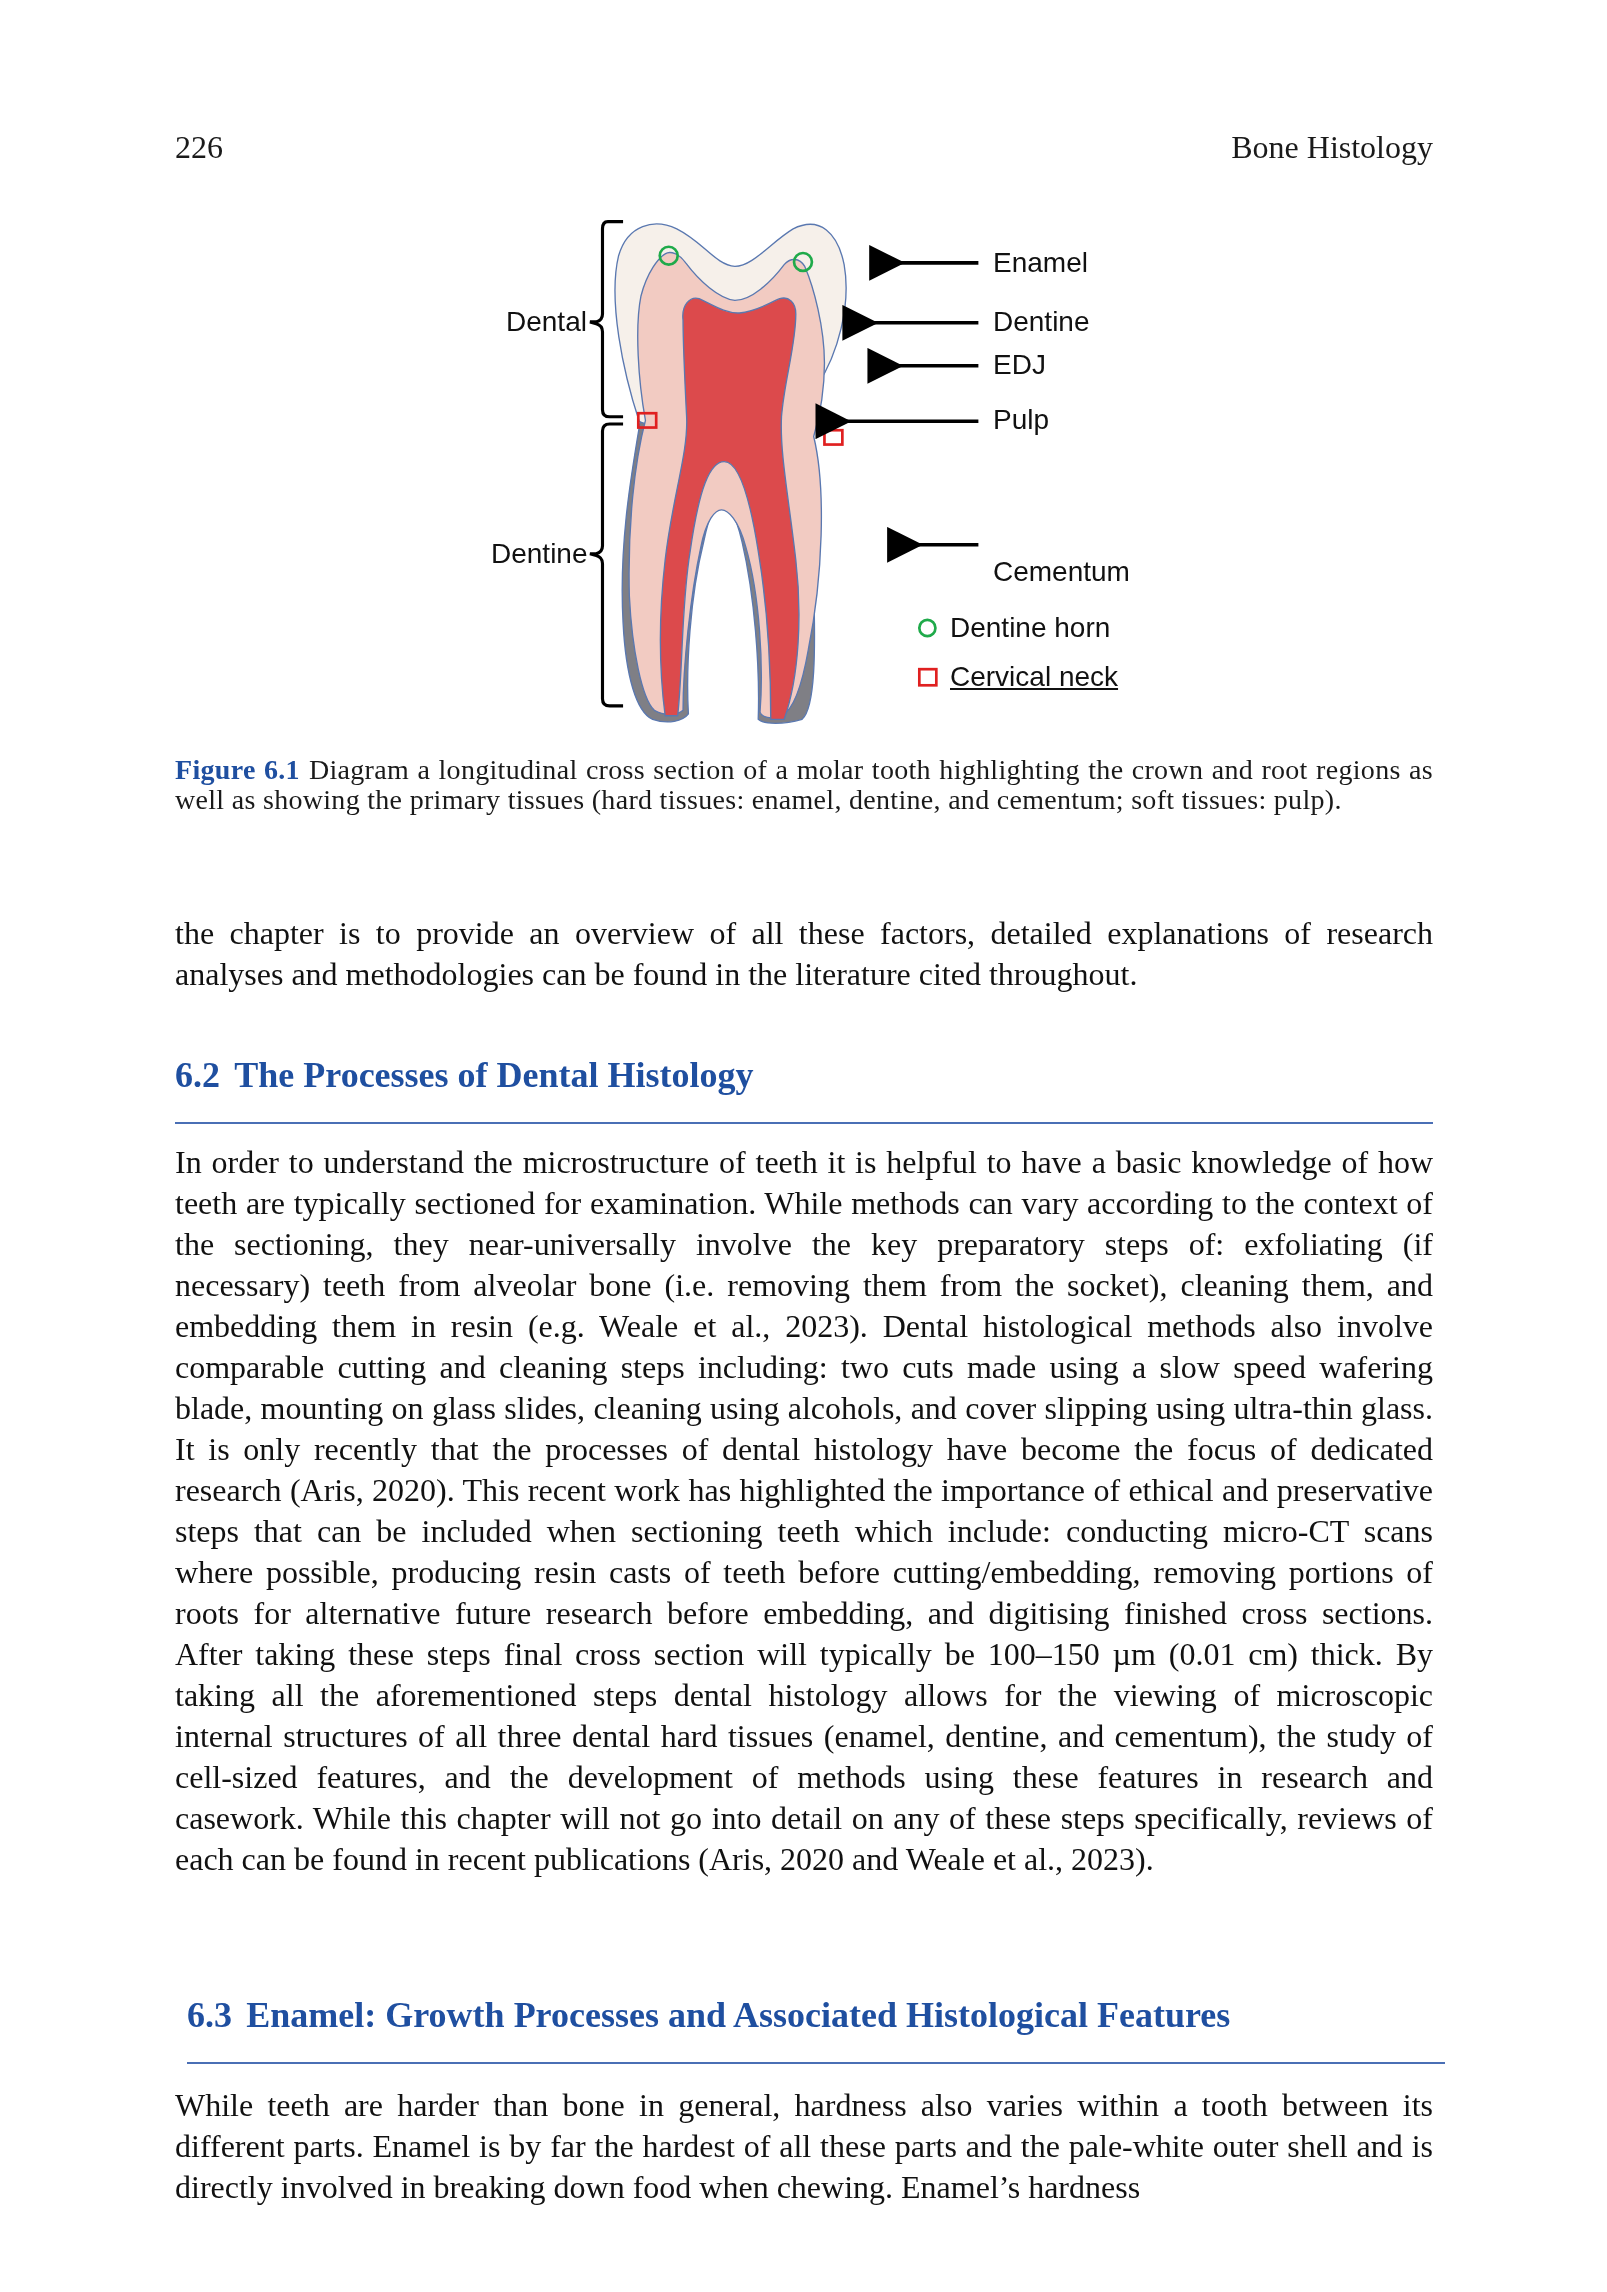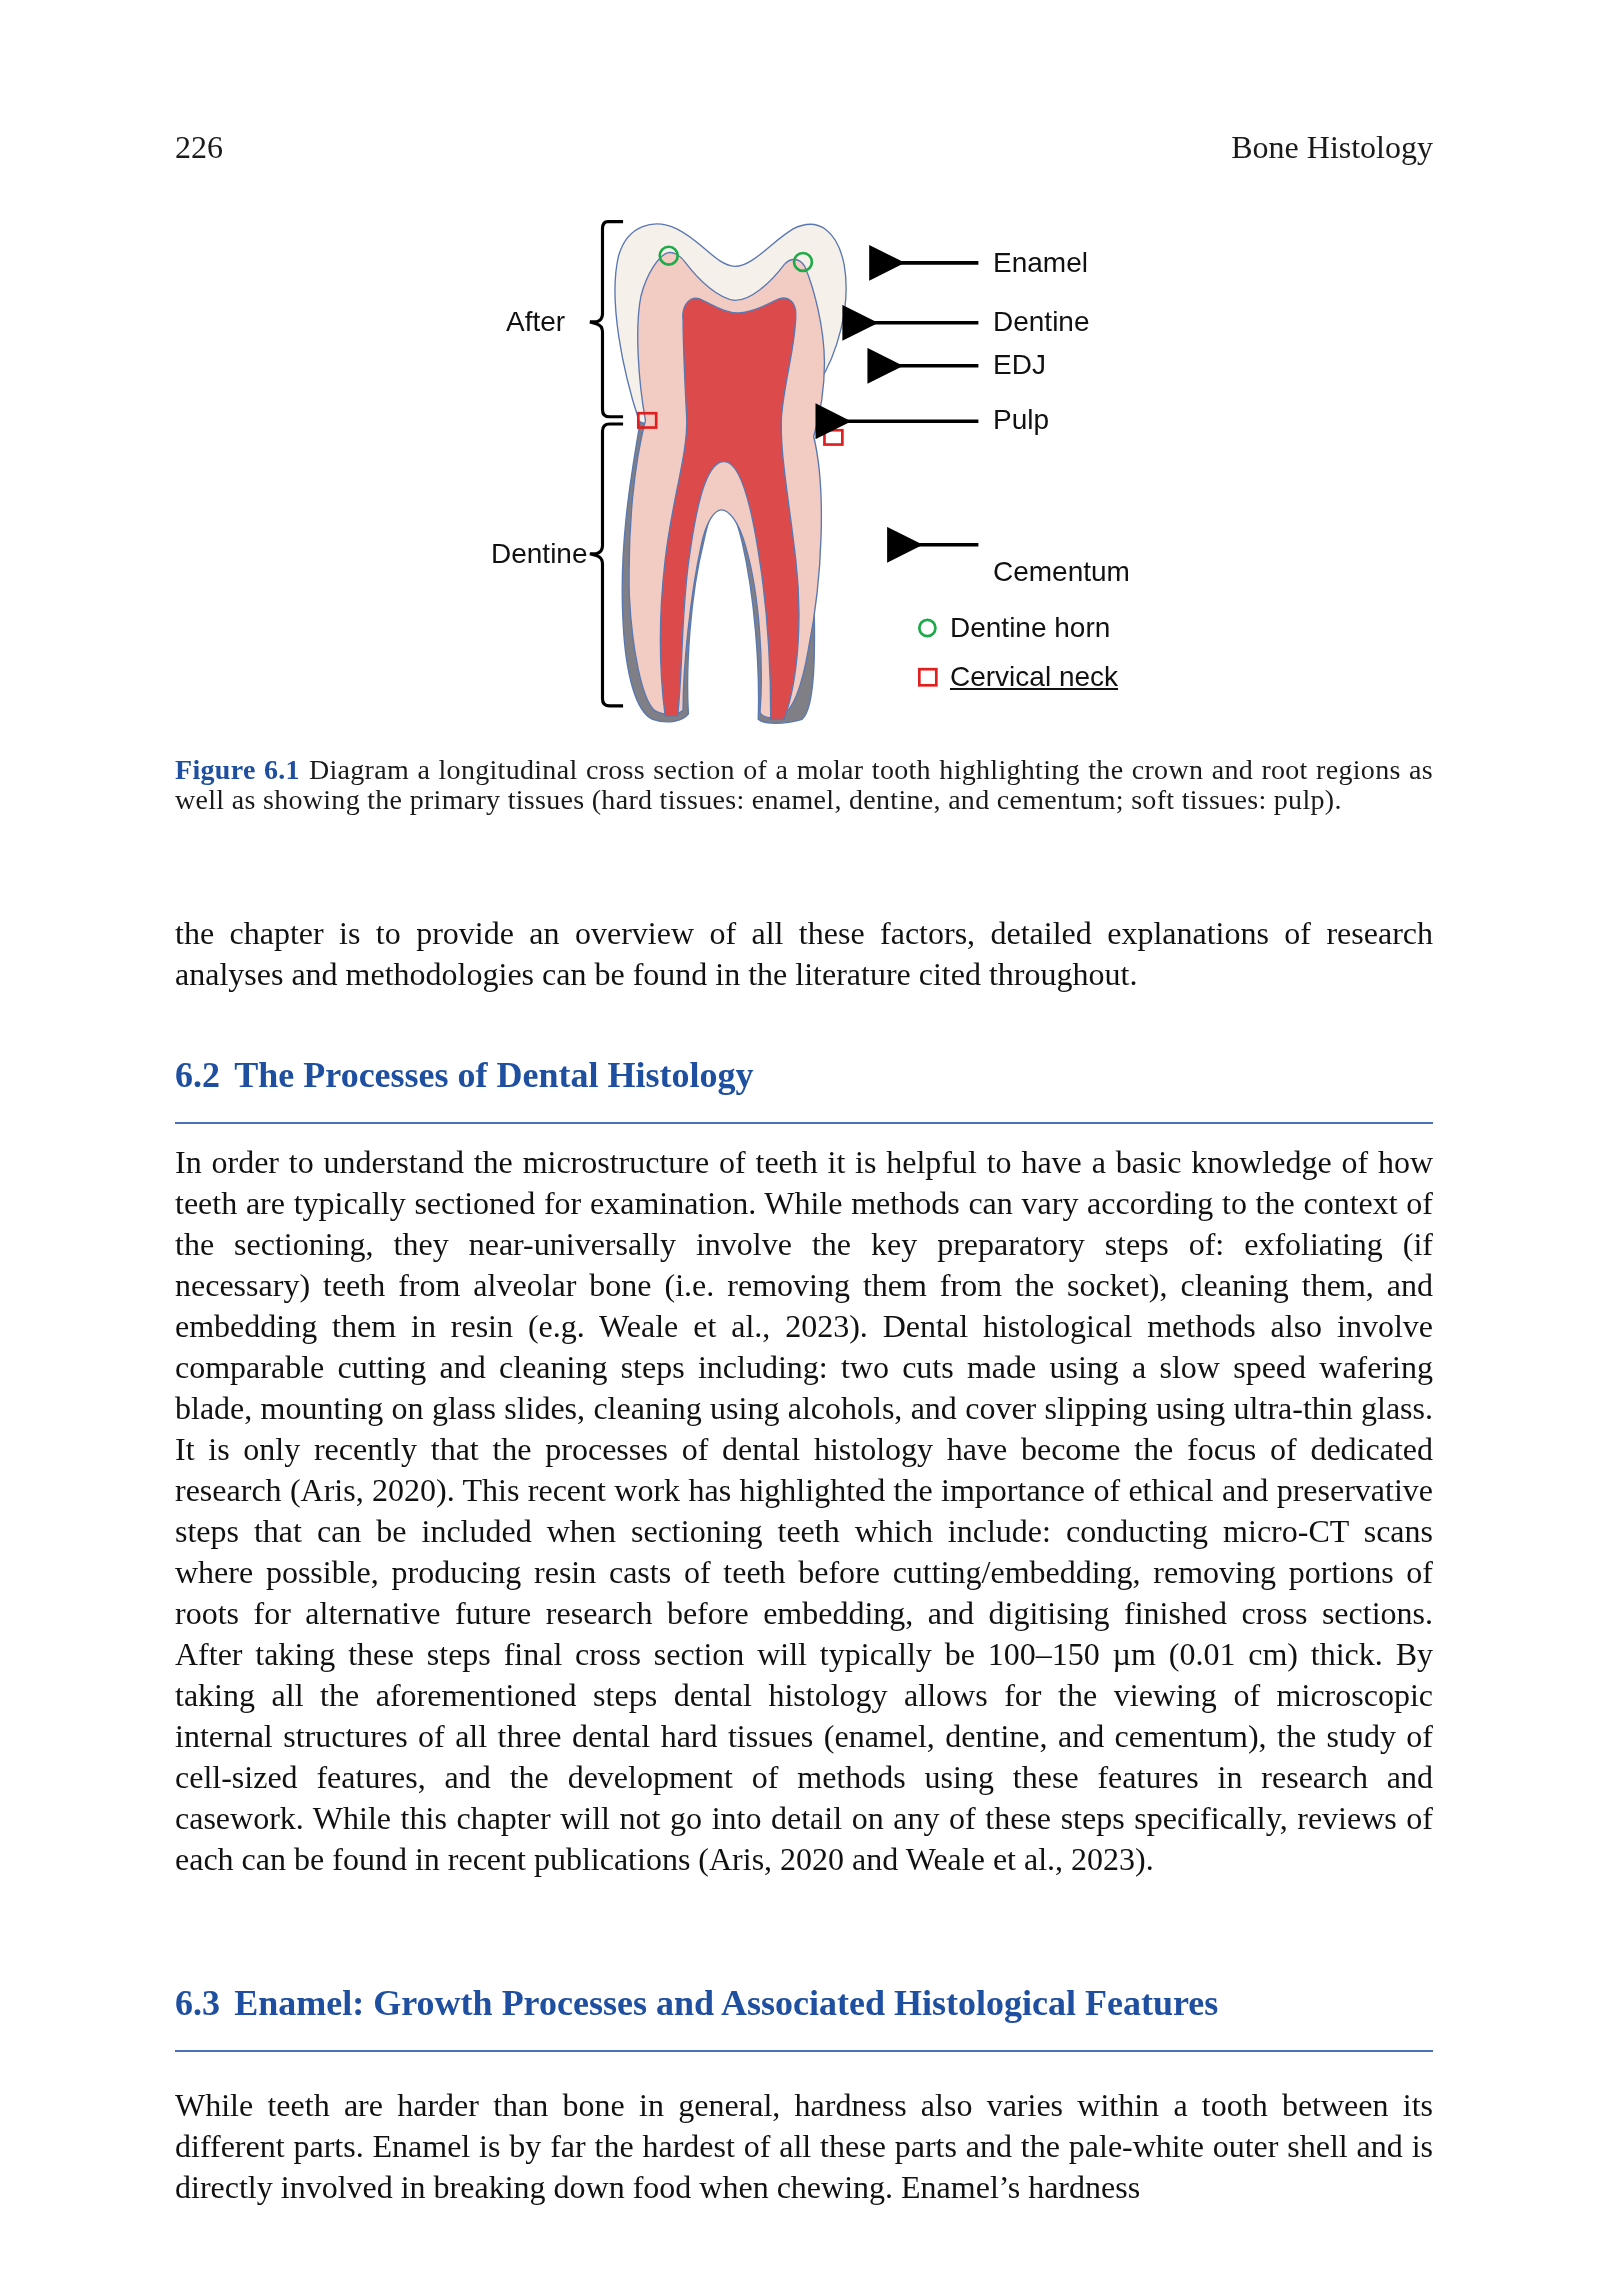--- a/index.html
+++ b/index.html
@@ -126,21 +126,21 @@
     <line x1="562" y1="68" x2="472" y2="68" stroke="#000" stroke-width="4" marker-end="url(#arrowhead)"></line>
     <line x1="562" y1="135" x2="442" y2="135" stroke="#000" stroke-width="4" marker-end="url(#arrowhead)"></line>
     <line x1="562" y1="183" x2="470" y2="183" stroke="#000" stroke-width="4" marker-end="url(#arrowhead)"></line>
     <line x1="562" y1="245" x2="412" y2="245" stroke="#000" stroke-width="4" marker-end="url(#arrowhead)"></line>
     <line x1="562" y1="383" x2="492" y2="383" stroke="#000" stroke-width="4" marker-end="url(#arrowhead)"></line>
 
     <circle cx="505" cy="476" r="9" fill="none" stroke="#1faa4a" stroke-width="3"></circle>
     <rect x="496" y="522" width="19" height="18" fill="none" stroke="#e02020" stroke-width="3"></rect>
   </svg>
 
-  <div class="fig-label" style="left:31px; top:106px;">After</div>
+  <div class="fig-label" style="left:31px; top:106px;">Dental</div>
   <div class="fig-label" style="left:16px; top:338px;">Dentine</div>
 
   <div class="fig-label" style="left:518px; top:47px;">Enamel</div>
   <div class="fig-label" style="left:518px; top:106px;">Dentine</div>
   <div class="fig-label" style="left:518px; top:149px;">EDJ</div>
   <div class="fig-label" style="left:518px; top:204px;">Pulp</div>
   <div class="fig-label" style="left:518px; top:328px;margin-top:28px;">Cementum</div>
 
   <div class="fig-label" style="left:475px; top:412px;">Dentine horn</div>
   <div class="fig-label" style="left:475px; top:461px;text-decoration:underline;">Cervical neck</div>
@@ -150,17 +150,17 @@
   <span class="fig-num">Figure 6.1</span><span>Diagram a longitudinal cross section of a molar tooth highlighting the crown and root regions as well as showing the primary tissues (hard tissues: enamel, dentine, and cementum; soft tissues: pulp).</span>
 </div>
 
 <p class="para para-intro" style="margin:0;">the chapter is to provide an overview of all these factors, detailed explanations of research analyses and methodologies can be found in the literature cited throughout.</p>
 
 <h2 class="section-heading heading-62" style="margin:0;">
   <span class="sec-num">6.2</span><span>The Processes of Dental Histology</span>
 </h2>
 <p class="para para-62" style="margin:0;">In order to understand the microstructure of teeth it is helpful to have a basic knowledge of how teeth are typically sectioned for examination. While methods can vary according to the context of the sectioning, they near-universally involve the key preparatory steps of: exfoliating (if necessary) teeth from alveolar bone (i.e. removing them from the socket), cleaning them, and embedding them in resin (e.g. Weale et al., 2023). Dental histological methods also involve comparable cutting and cleaning steps including: two cuts made using a slow speed wafering blade, mounting on glass slides, cleaning using alcohols, and cover slipping using ultra-thin glass. It is only recently that the processes of dental histology have become the focus of dedicated research (Aris, 2020). This recent work has highlighted the importance of ethical and preservative steps that can be included when sectioning teeth which include: conducting micro-CT scans where possible, producing resin casts of teeth before cutting/embedding, removing portions of roots for alternative future research before embedding, and digitising finished cross sections. After taking these steps final cross section will typically be 100–150 µm (0.01 cm) thick. By taking all the aforementioned steps dental histology allows for the viewing of microscopic internal structures of all three dental hard tissues (enamel, dentine, and cementum), the study of cell-sized features, and the development of methods using these features in research and casework. While this chapter will not go into detail on any of these steps specifically, reviews of each can be found in recent publications (Aris, 2020 and Weale et al., 2023).</p>
 
-<h2 class="section-heading heading-63" style="margin:0;">
+<h2 class="section-heading heading-63" style="margin:12px;">
   <span class="sec-num">6.3</span><span>Enamel: Growth Processes and Associated Histological Features</span>
 </h2>
 <p class="para para-63" style="margin:0;">While teeth are harder than bone in general, hardness also varies within a tooth between its different parts. Enamel is by far the hardest of all these parts and the pale-white outer shell and is directly involved in breaking down food when chewing. Enamel’s hardness</p>
 
 
 </body></html>

